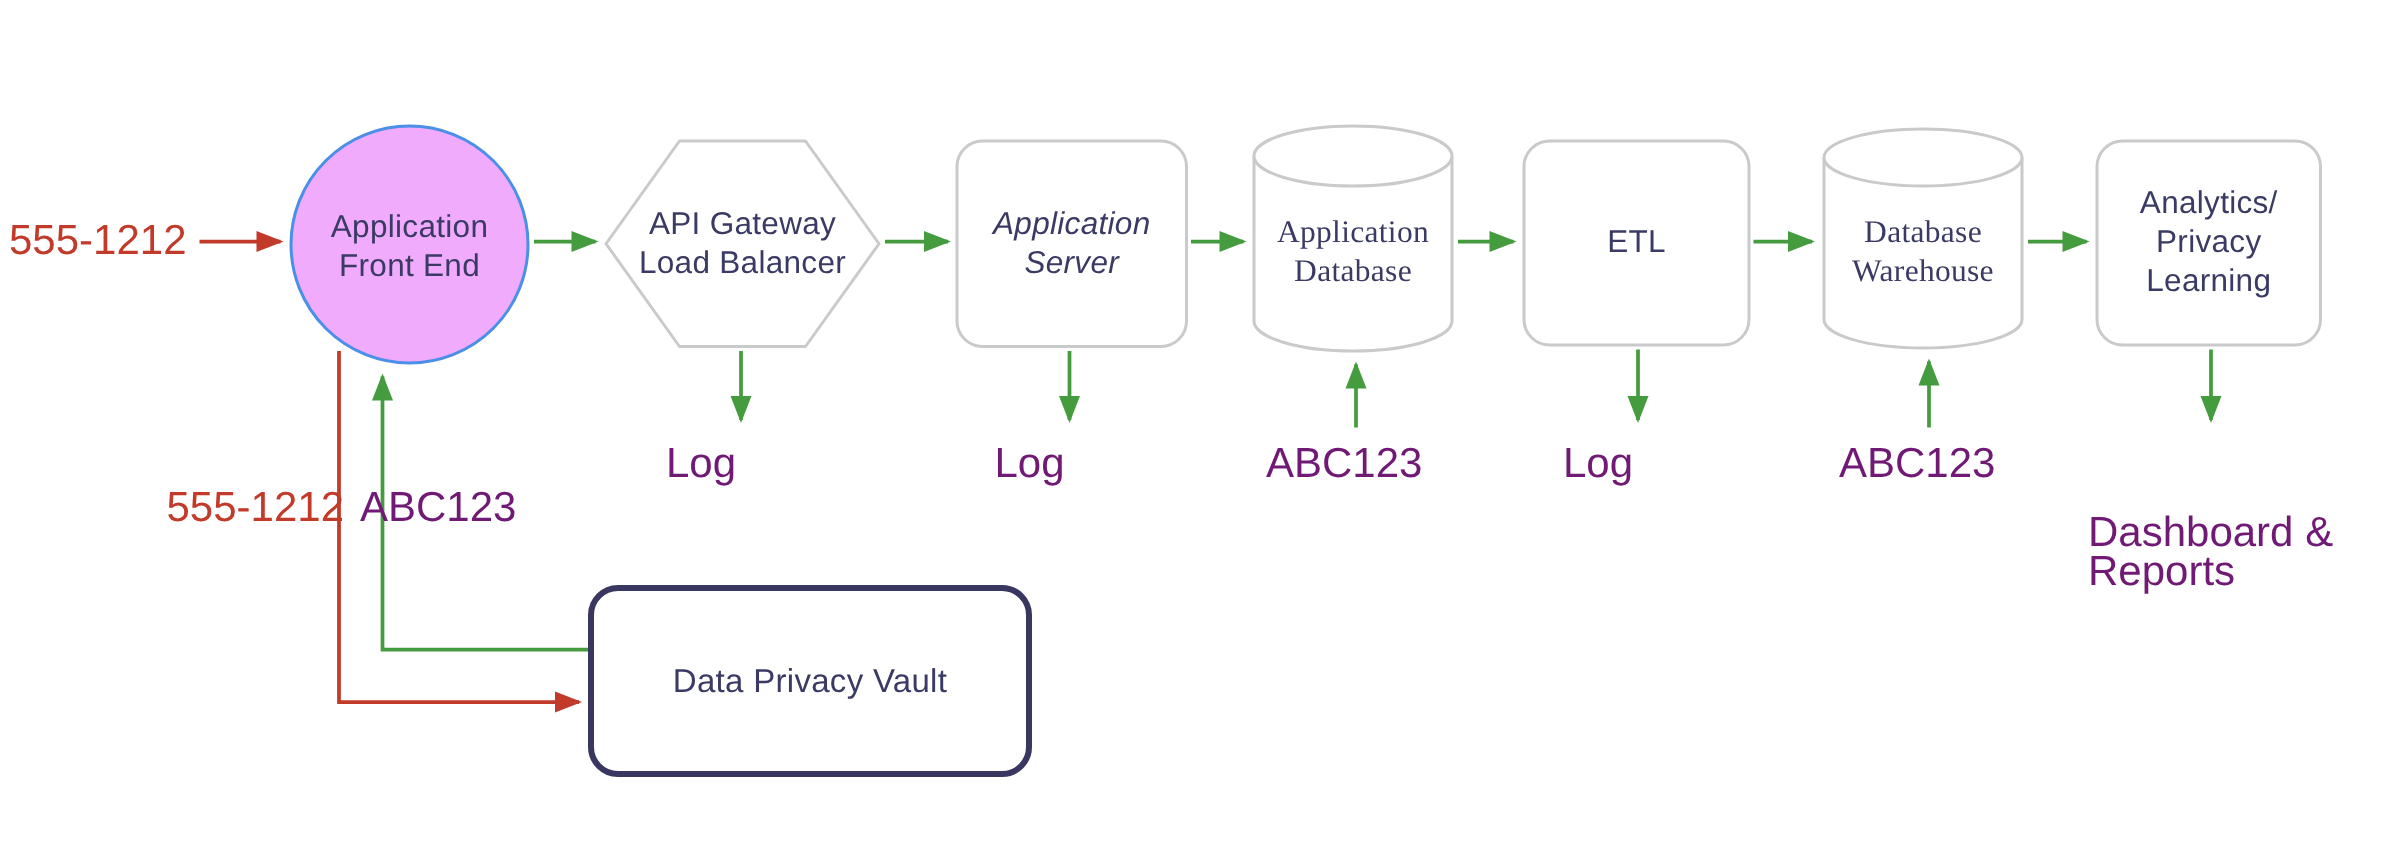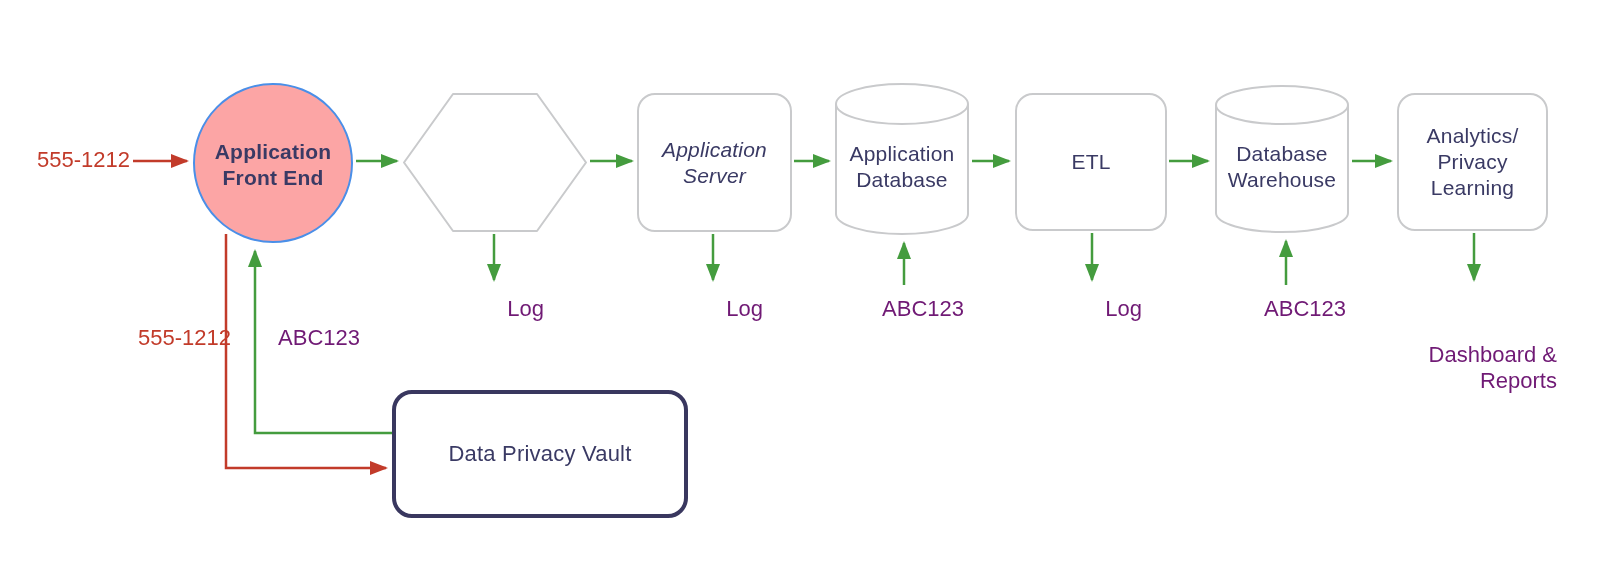--- a/index.html
+++ b/index.html
@@ -5,38 +5,38 @@
   html,body{margin:0;padding:0;background:#ffffff;}
   .stage{
     position:relative;width:1600px;height:562px;background:#ffffff;overflow:hidden;
     font-family:"Liberation Sans",sans-serif;color:#3a3a64;
   }
   .connector-layer{position:absolute;left:0;top:0;width:1600px;height:562px;pointer-events:none;}
   .node{position:absolute;display:flex;align-items:center;justify-content:center;text-align:center;
         font-size:21px;line-height:26px;color:#3a3a64;letter-spacing:.2px;}
   .node .lbl{display:block;}
   .circle{left:193px;top:83px;width:160px;height:160px;border:2.5px solid #4a8fe8;border-radius:50%;
-          background:#fca5a5;box-sizing:border-box;padding-top:4px;font-weight:bold;}
+          background:#f0abfc;box-sizing:border-box;padding-top:4px;}
   .circle .lbl{width:126px;}
   .rect{border:2px solid #c9cacc;border-radius:18px;background:#fff;box-sizing:border-box;}
   .rect.app-server{left:637px;top:93px;width:155px;height:139px;font-style:italic;}
   .rect.etl{left:1015px;top:93px;width:152px;height:138px;}
   .rect.analytics{left:1397px;top:93px;width:151px;height:138px;}
   .rect .lbl{width:118px;}
   .hexwrap{left:402px;top:92px;width:186px;height:141px;}
   .hexwrap svg{position:absolute;left:0;top:0;}
   .hexwrap .lbl{position:relative;width:150px;}
   .cyl{flex-direction:column;}
   .cyl svg{position:absolute;left:0;top:0;}
-  .cyl .lbl{position:relative;padding-top:16px;width:120px;}
+  .cyl .lbl{position:relative;padding-top:16px;width:120px;font-family:Liberation Serif, serif;}
   .cyl.app-db{left:834px;top:82px;width:136px;height:154px;}
   .cyl.warehouse{left:1214px;top:84px;width:136px;height:150px;}
   .vault{left:392px;top:390px;width:296px;height:128px;border:4px solid #39375f;border-radius:20px;
          background:#fff;box-sizing:border-box;font-size:22px;}
-  .flowlabel{position:absolute;text-align:right;font-size:22px;line-height:26px;}
+  .flowlabel{position:absolute;text-align:left;font-size:28px;line-height:26px;}
   .flowlabel.green{color:#701a75;}
   .flowlabel.red{color:#c23b2a;}
   .lab-input{left:6px;top:147px;width:124px;}
   .lab-gateway-log{left:444px;top:296px;width:100px;}
   .lab-server-log{left:663px;top:296px;width:100px;}
   .lab-db-token{left:844px;top:296px;width:120px;}
   .lab-etl-log{left:1042px;top:296px;width:100px;}
   .lab-wh-token{left:1226px;top:296px;width:120px;}
   .lab-analytics-out{left:1392px;top:296px;width:165px;margin-top:46px;}
   .lab-vault-req{left:111px;top:325px;width:120px;}
@@ -77,20 +77,21 @@
   </svg>
 
   <div class="node circle">
     <span class="lbl">Application Front End</span>
   </div>
 
   <div class="node hexwrap">
     <svg width="186" height="141" viewBox="0 0 186 141">
       <polygon points="2,70.5 51,2 135,2 184,70.5 135,139 51,139" fill="#ffffff" stroke="#c9cacc" stroke-width="2" stroke-linejoin="round"></polygon>
     </svg>
+    <span class="lbl">API Gateway Load Balancer</span>
   </div>
 
   <div class="node rect app-server">
     <span class="lbl">Application Server</span>
   </div>
 
   <div class="node cyl app-db">
     <svg width="136" height="154" viewBox="0 0 136 154">
       <path d="M 2,22 L 2,132 A 66,20 0 0 0 134,132 L 134,22" fill="#ffffff" stroke="#c9cacc" stroke-width="2"></path>
       <ellipse cx="68" cy="22" rx="66" ry="20" fill="#ffffff" stroke="#c9cacc" stroke-width="2"></ellipse>

